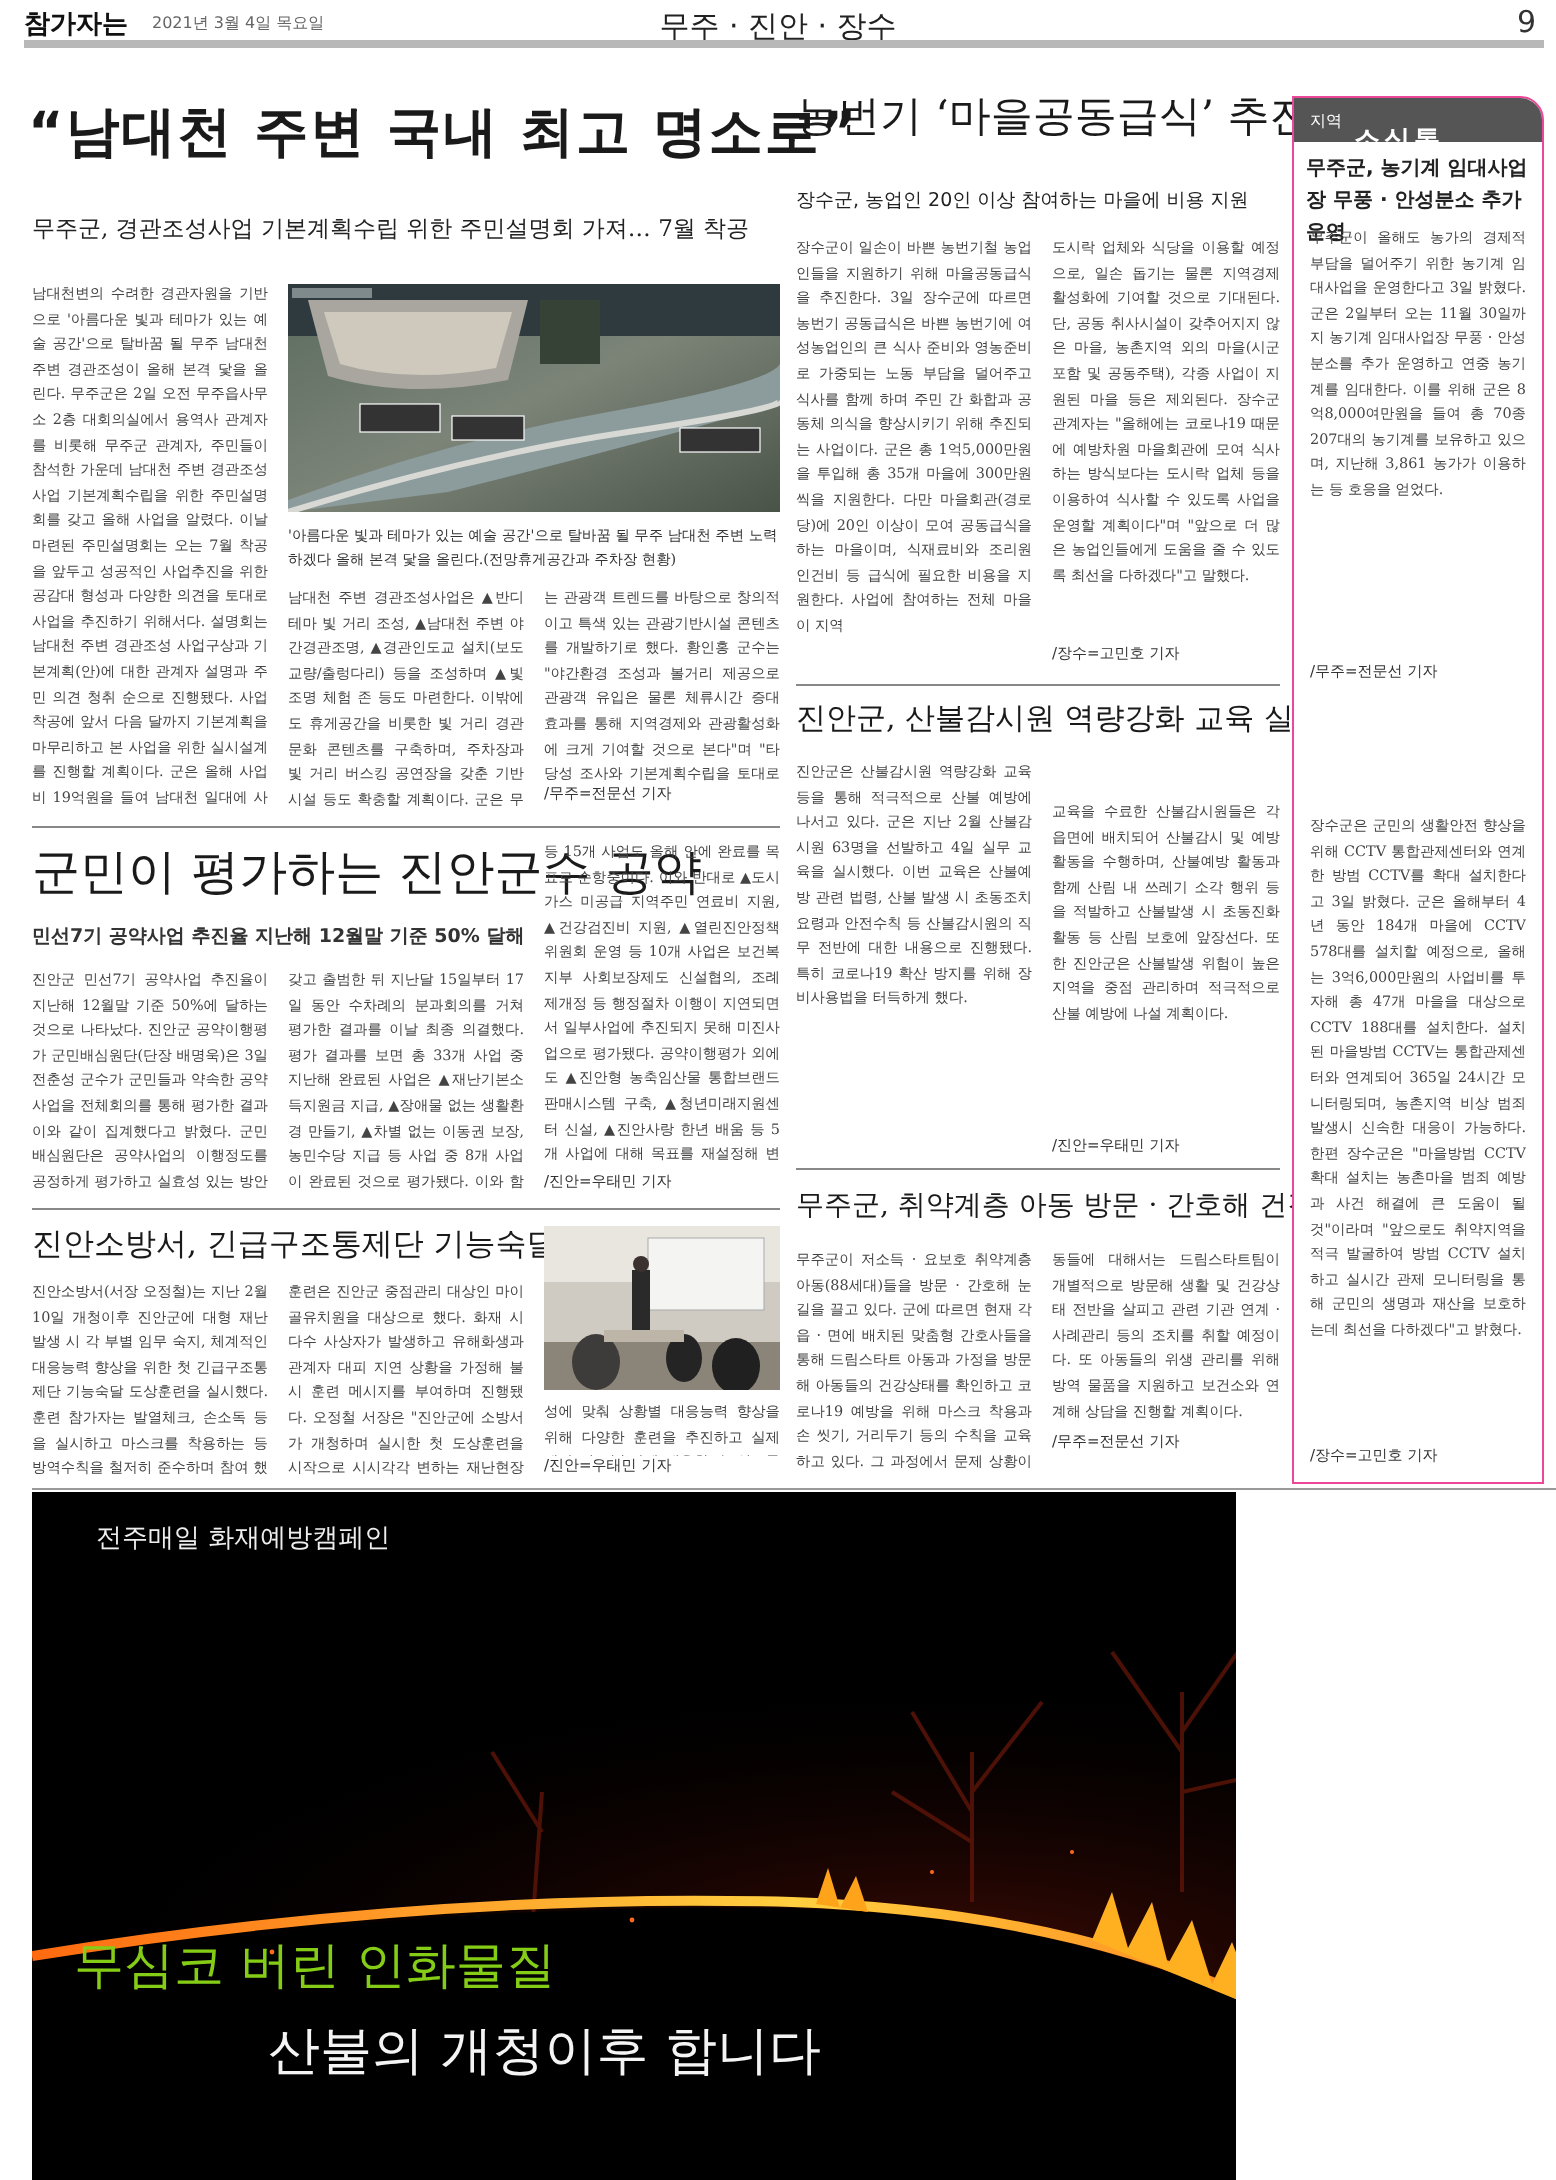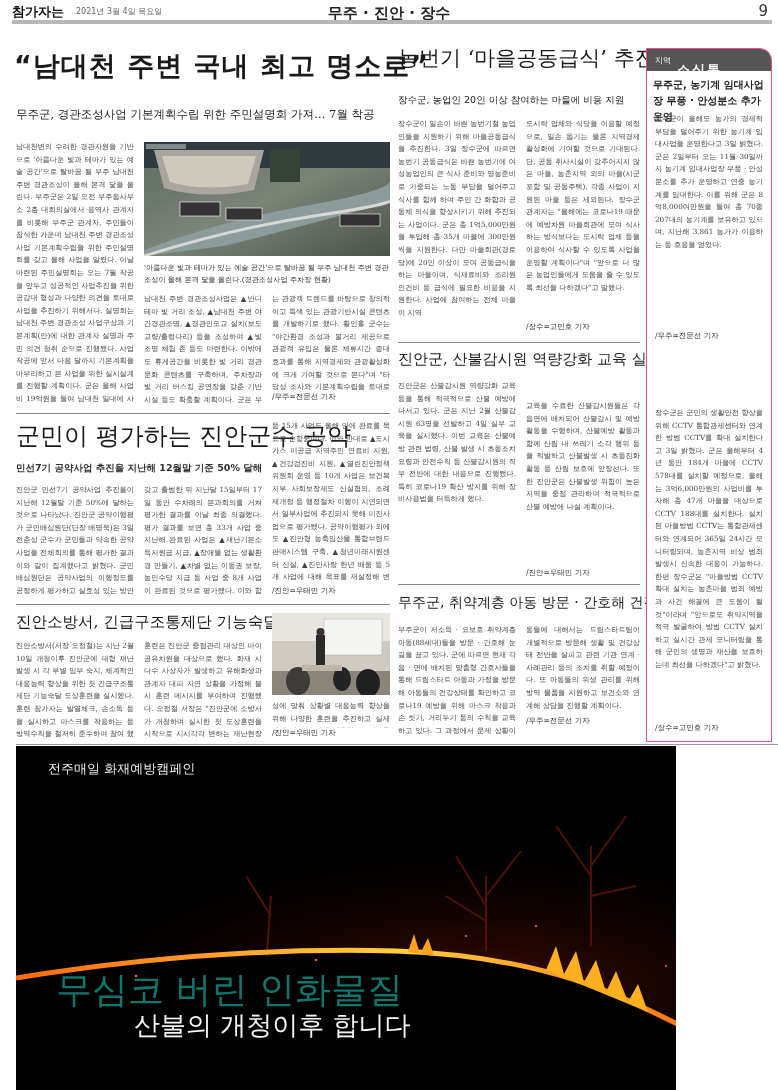--- a/index.html
+++ b/index.html
@@ -1,38 +1,38 @@
 <!DOCTYPE html>
 <html><head>
 <meta charset="utf-8">
 <style>
   html,body{margin:0;padding:0;background:#fff;}
   body{width:778px;height:1090px;position:relative;overflow:hidden;font-family:"DejaVu Sans",sans-serif;color:#222;}
   .abs{position:absolute;}
   .masthead-paper{left:12px;top:3px;font-size:13px;font-weight:bold;color:#111;}
   .masthead-date{left:44px;top:6px;font-size:8px;color:#666;margin-left:24px;}
-  .masthead-section{left:0;width:778px;top:4px;text-align:center;font-size:15px;font-weight:bold;color:#222;}
+  .masthead-section{left:0;width:778px;top:4px;text-align:center;font-size:15px;font-weight:normal;color:#222;}
   .masthead-page{right:10px;top:2px;font-size:15px;color:#333;}
   .masthead-rule{left:12px;top:20px;width:760px;height:4px;background:#b8b8b8;}
   .serif{font-family:"DejaVu Serif",serif;}
   .headline{font-weight:bold;color:#1a1a1a;letter-spacing:1px;}
   .sub{color:#222;}
   .body{font-size:7.2px;line-height:12.6px;color:#444;text-align:justify;overflow:hidden;font-family:"DejaVu Serif",serif;}
   .byline{font-size:7.5px;color:#333;text-align:left;}
   .rule{height:1px;background:#888;}
   .photo{overflow:hidden;}
   .caption{font-size:7.2px;line-height:12px;color:#333;font-family:"DejaVu Serif",serif;}
   .sidebar{left:646px;top:48px;width:124px;height:692px;border:1px solid #ec4899;border-radius:0 12px 0 0;background:#fff;}
   .side-head{left:0;top:0;width:124px;height:22px;background:#555;color:#fff;border-radius:0 11px 0 0;}
   .side-head .lab{position:absolute;left:8px;top:6px;font-size:8px;}
   .side-head .ttl{position:absolute;left:30px;top:12px;font-size:13px;font-weight:bold;letter-spacing:2px;}
   .side-title{width:124px;text-align:left;font-size:10px;font-weight:bold;line-height:16px;color:#222;}
-  .ad{left:16px;top:746px;width:660px;height:344px;background:#000;overflow:hidden;}
+  .ad{left:16px;top:746px;width:602px;height:344px;background:#000;overflow:hidden;}
   .ad-label{left:32px;top:14px;font-size:13px;color:#eee;}
-  .ad-line1{left:40px;top:220px;font-size:36px;color:#0f766e;font-family:"DejaVu Sans",sans-serif;}
+  .ad-line1{left:21px;top:220px;font-size:25px;color:#84cc16;font-family:"DejaVu Sans",sans-serif;}
   .ad-line2{left:118px;top:262px;font-size:26px;color:#f4f4f4;font-family:"DejaVu Sans",sans-serif;}
 </style>
 </head>
 <body>
 
 <div class="abs masthead-section">무주 · 진안 · 장수</div>
 <div class="abs masthead-paper">참가자는</div>
 <div class="abs masthead-date" style="left:52px;">2021년 3월 4일 목요일</div>
 <div class="abs masthead-page">9</div>
 <div class="abs masthead-rule"></div>
@@ -56,21 +56,21 @@
     <path d="M18 14 L112 14 L104 42 Q60 50 26 40 Z" fill="#cfc9bd"></path>
     <path d="M0 108 Q80 78 160 64 T246 40 L246 60 Q160 84 80 104 L0 114 Z" fill="#8c9b9c"></path>
     <path d="M0 114 Q90 86 170 74 T246 58" stroke="#d8d8d4" stroke-width="3" fill="none"></path>
     <rect x="126" y="8" width="30" height="32" fill="#374236"></rect>
     <rect x="36" y="60" width="40" height="14" fill="#333" stroke="#fff" stroke-width="0.6"></rect>
     <rect x="82" y="66" width="36" height="12" fill="#333" stroke="#fff" stroke-width="0.6"></rect>
     <rect x="196" y="72" width="40" height="12" fill="#333" stroke="#fff" stroke-width="0.6"></rect>
     <rect x="2" y="2" width="40" height="5" fill="#7e8a8c"></rect>
   </svg>
 </div>
-<div class="abs caption" style="left:144px;top:262px;width:246px;">'아름다운 빛과 테마가 있는 예술 공간'으로 탈바꿈 될 무주 남대천 주변 경관조성이 올해 본격 닻을 올린다.(경관조성사업 주차장 현황)</div>
+<div class="abs caption" style="left:144px;top:262px;width:246px;">'아름다운 빛과 테마가 있는 예술 공간'으로 탈바꿈 될 무주 남대천 주변 노력하겠다 올해 본격 닻을 올린다.(전망휴게공간과 주차장 현황)</div>
 
 <div class="abs body" style="left:144px;top:293px;width:118px;height:110px;">남대천 주변 경관조성사업은 ▲반디테마 빛 거리 조성, ▲남대천 주변 야간경관조명, ▲경관인도교 설치(보도교량/출렁다리) 등을 조성하며 ▲빛 조명 체험 존 등도 마련한다. 이밖에도 휴게공간을 비롯한 빛 거리 경관문화 콘텐츠를 구축하며, 주차장과 빛 거리 버스킹 공연장을 갖춘 기반시설 등도 확충할 계획이다. 군은 무주의 청정자연 환경과 지역의 고유 역사문화, 그리고 무주를 찾</div>
 <div class="abs body" style="left:272px;top:293px;width:118px;height:98px;">는 관광객 트렌드를 바탕으로 창의적이고 특색 있는 관광기반시설 콘텐츠를 개발하기로 했다. 황인홍 군수는 "야간환경 조성과 볼거리 제공으로 관광객 유입은 물론 체류시간 증대 효과를 통해 지역경제와 관광활성화에 크게 기여할 것으로 본다"며 "타당성 조사와 기본계획수립을 토대로 남대천 주변을 국내 최고의 관광명소로 개발해 나갈 것"이라고 말했다.</div>
 <div class="abs byline" style="left:272px;top:392px;width:118px;">/무주=전문선 기자</div>
 
 <div class="abs rule" style="left:16px;top:413px;width:374px;"></div>
 
 <div class="abs serif" style="left:16px;top:420px;font-size:24px;color:#1a1a1a;">군민이 평가하는 진안군수 공약</div>
 <div class="abs sub" style="left:16px;top:462px;font-size:9.5px;font-weight:bold;color:#333;">민선7기 공약사업 추진율 지난해 12월말 기준 50% 달해</div>
 <div class="abs body" style="left:16px;top:484px;width:118px;height:112px;">진안군 민선7기 공약사업 추진율이 지난해 12월말 기준 50%에 달하는 것으로 나타났다. 진안군 공약이행평가 군민배심원단(단장 배명욱)은 3일 전춘성 군수가 군민들과 약속한 공약사업을 전체회의를 통해 평가한 결과 이와 같이 집계했다고 밝혔다. 군민배심원단은 공약사업의 이행정도를 공정하게 평가하고 실효성 있는 방안을 제시하기 위해 구성됐다.</div>

